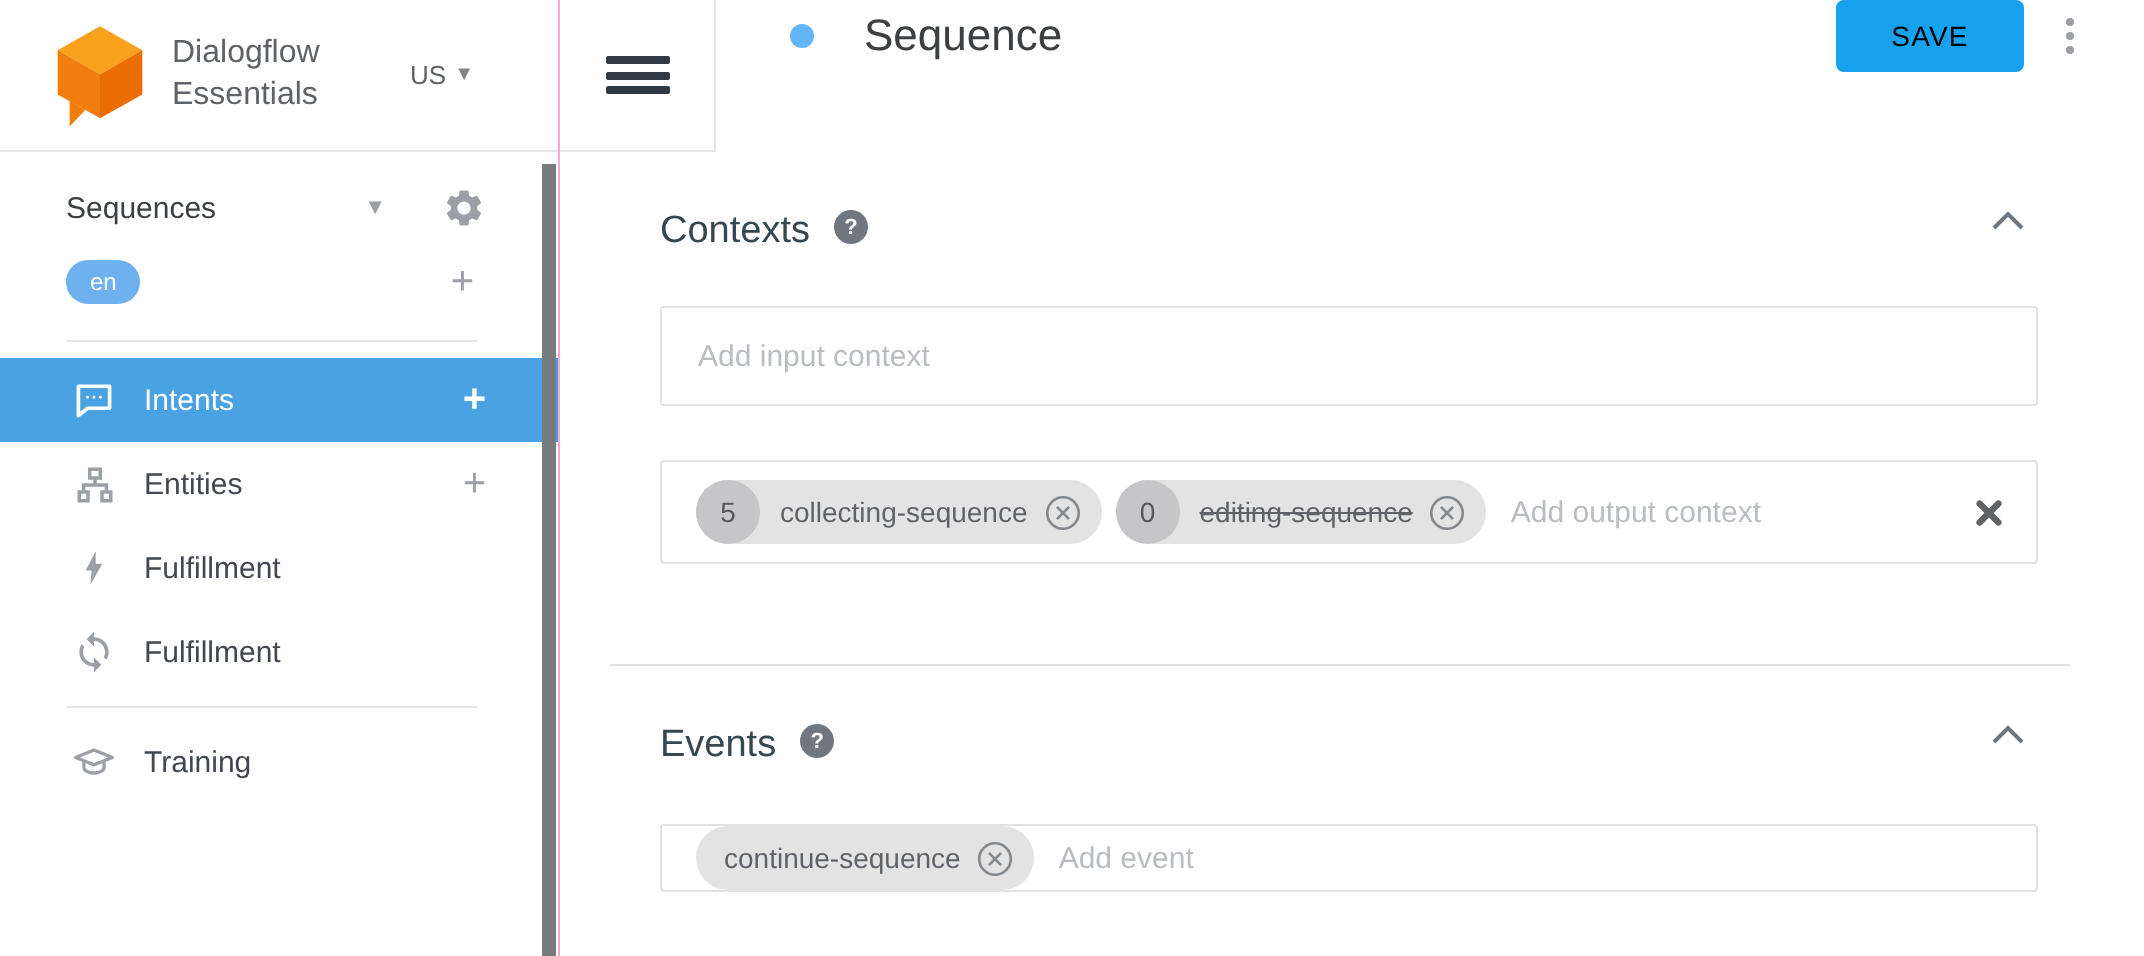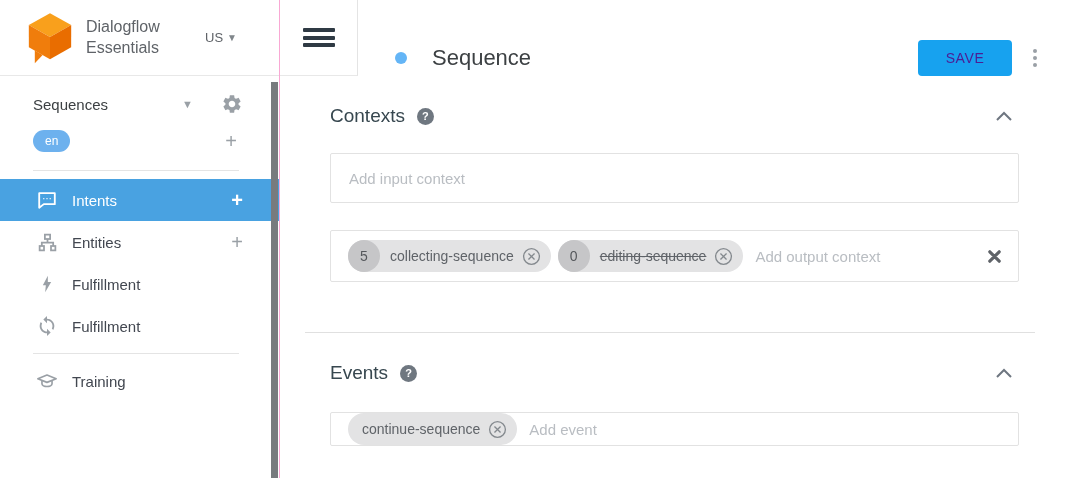--- a/index.html
+++ b/index.html
@@ -33,35 +33,35 @@
   .nav-item.active { background:#49a2e1; }
   .nav-item.active .nlabel { color:#fff; }
   .nav-item.active .nplus { color:#fff; font-weight:bold; }
   .beta { font-size:9px; color:#9aa0a6; vertical-align:super; margin-left:3px; }
   .nav-divider { border-top:1px solid #e4e4e4; margin:6px 40px 6px 33px; }
 
   .scroll-thumb { position:absolute; top:82px; right:1px; bottom:0; width:7px; background:#777b7e; }
 
   
   .main { flex:1; display:flex; flex-direction:column; }
-  .main-header { height:76px; display:flex; align-items:flex-end; flex:0 0 76px; }
+  .main-header { height:76px; display:flex; align-items:flex-start; flex:0 0 76px; }
   .menu-col { width:78px; height:76px; flex:0 0 78px; display:flex; align-items:center; justify-content:center;
     border-right:1px solid #e4e4e4; border-bottom:1px solid #e8e8e8; }
   .hamburger { width:32px; cursor:pointer; }
   .hamburger div { height:4px; background:#2f3a44; border-radius:1px; margin:3.5px 0; }
   .header-body { flex:1; display:flex; align-items:center; padding-left:37px; padding-right:30px; }
   .intent-dot { width:12px; height:12px; border-radius:50%; background:#64b5f6; }
   .page-title { margin-left:25px; font-size:22px; color:#3c4043; }
-  .save-btn { margin-left:auto; background:#17a2ef; color:#4c1d95; border:none; border-radius:4px;
+  .save-btn { margin-left:auto; background:#17a2ef; color:#000000; border:none; border-radius:4px;
     width:94px; height:36px; font-size:14px; letter-spacing:.6px; font-family:inherit; cursor:pointer; }
   .more-vert { margin-left:16px; width:14px; display:flex; flex-direction:column; align-items:center; gap:3px; cursor:pointer; }
   .more-vert i { width:4px; height:4px; border-radius:50%; background:#9aa0a6; }
 
   .content { padding:0 53px 0 50px; }
-  .sec-head { display:flex; align-items:center; }
+  .sec-head { display:flex; }
   .sec-head.first { margin-top:29px; }
   .sec-title { font-size:19px; color:#37474f; }
   .help-icon { margin-left:12px; width:17px; height:17px; border-radius:50%; background:#6f7780; color:#fff;
     font-size:11px; font-weight:bold; display:flex; align-items:center; justify-content:center; cursor:pointer; }
   .chev { margin-left:auto; margin-right:6px; cursor:pointer; }
 
   .text-input { margin-top:26px; width:100%; height:50px; border:1px solid #e2e2e2; border-radius:2px;
     padding:0 18px; font-size:15px; color:#3c4043; font-family:inherit; outline:none; }
   .text-input::placeholder { color:#b9bdc2; }
 

